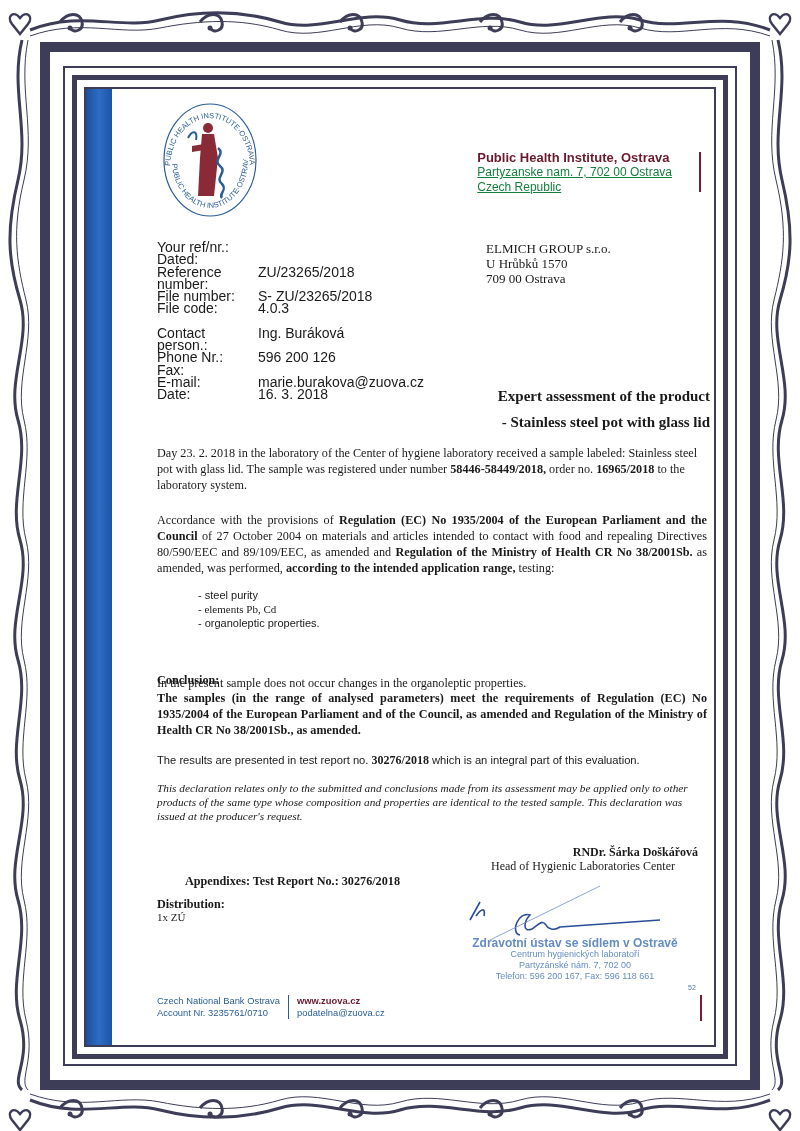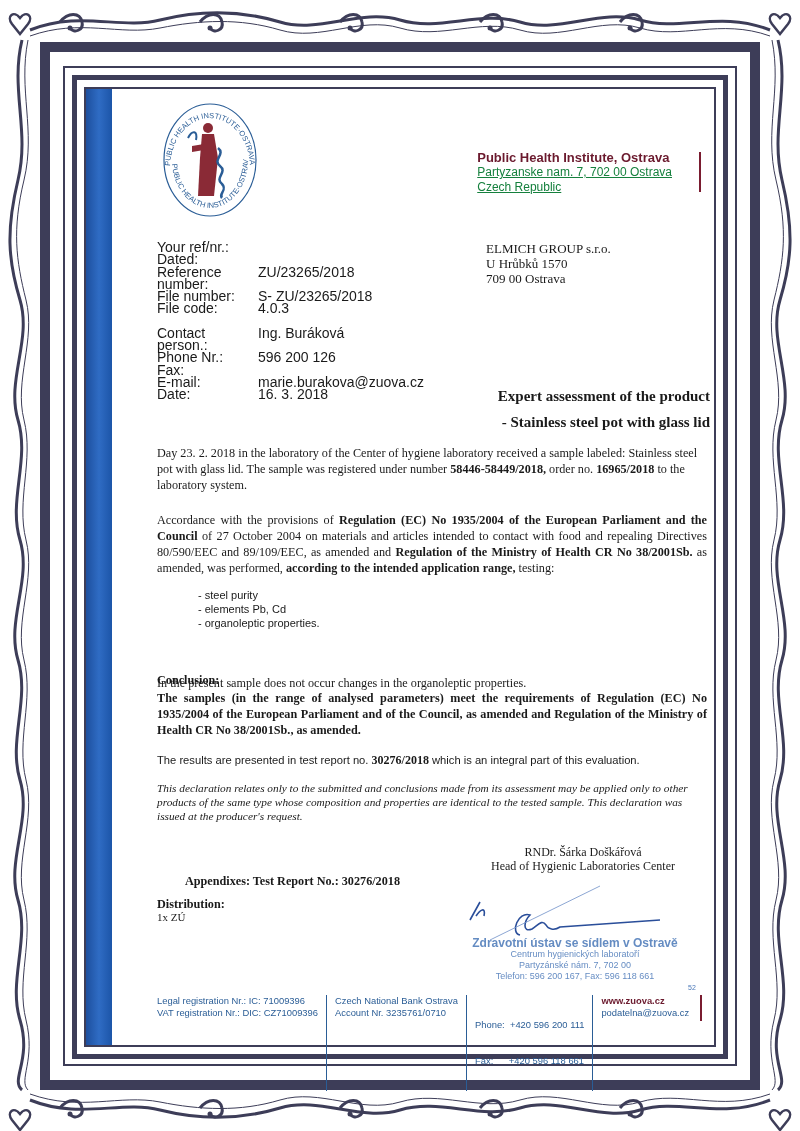--- a/index.html
+++ b/index.html
@@ -172,36 +172,36 @@
 <div class="para" style="top:445px;">
   <span>Day 23. 2. 2018 in the laboratory of the Center of hygiene laboratory received a sample labeled: Stainless steel pot with glass lid. The sample was registered under number </span><b>58446-58449/2018,</b><span> order no. </span><b>16965/2018</b><span> to the laboratory system.</span>
 </div>
 
 <div class="para justify" style="top:512px;">
   <span>Accordance with the provisions of </span><b>Regulation (EC) No 1935/2004 of the European Parliament and the Council</b><span> of 27 October 2004 on materials and articles intended to contact with food and repealing Directives 80/590/EEC and 89/109/EEC, as amended and </span><b>Regulation of the Ministry of Health CR No 38/2001Sb.</b><span> as amended, was performed, </span><b>according to the intended application range,</b><span> testing:</span>
 </div>
 
 <div class="list">
   <div>- steel purity</div>
-  <div style="font-family:Liberation Sans, sans-serif;">- elements Pb, Cd</div>
+  <div style="font-family:Liberation Serif, serif;">- elements Pb, Cd</div>
   <div>- organoleptic properties.</div>
 </div>
 
 <div class="para" style="top:672px;font-weight:bold;">Conclusion:</div>
 <div class="para" style="top:669px;margin-top:6px;">In the present sample does not occur changes in the organoleptic properties.</div>
 <div class="para justify" style="top:690px;font-weight:bold;">The samples (in the range of analysed parameters) meet the requirements of Regulation (EC) No 1935/2004 of the European Parliament and of the Council, as amended and Regulation of the Ministry of Health CR No 38/2001Sb., as amended.</div>
 
 <div class="para sans" style="top:752px;font-size:11.2px;">
   <span>The results are presented in test report no. </span><b style="font-family:'Liberation Serif',serif;font-size:12px;">30276/2018</b><span> which is an integral part of this evaluation.</span>
 </div>
 
 <div class="para ital" style="top:781px;font-size:11.3px;line-height:14px;">This declaration relates only to the submitted and conclusions made from its assessment may be applied only to other products of the same type whose composition and properties are identical to the tested sample. This declaration was issued at the producer's request.</div>
 
 <div class="sig">
-  <div style="font-weight:normal;">RNDr. Šárka Doškářová</div>
+  <div style="font-weight:bold;text-align:right;">RNDr. Šárka Doškářová</div>
   <div>Head of Hygienic Laboratories Center</div>
 </div>
 
 <svg class="ornament" style="left:460px;top:880px;" width="220" height="70">
   <path d="M10,40 L20,22 M16,36 c4,-6 10,-10 8,0" fill="none" stroke="#2a4e9a" stroke-width="1.6"></path>
   <path d="M60,55 c-10,-2 -2,-24 10,-20 c-6,6 -8,18 2,14 c6,-4 10,-10 14,-4 c2,4 8,6 14,2 L200,40" fill="none" stroke="#2a4e9a" stroke-width="1.6"></path>
   <path d="M30,60 L140,6" fill="none" stroke="#6f8fc8" stroke-width="0.8"></path>
 </svg>
 
 <div class="stamp">
@@ -213,29 +213,21 @@
 <div style="position:absolute;left:688px;top:984px;font-size:7px;color:#4a78b8;font-family:'Liberation Sans',sans-serif;">52</div>
 
 <div class="para" style="top:873px;font-weight:bold;margin-left:28px;">Appendixes: Test Report No.: 30276/2018</div>
 <div class="para" style="top:896px;font-weight:bold;">Distribution:</div>
 <div class="para" style="top:911px;font-size:11px;line-height:13px;">
   <div>1x ZÚ</div>
 </div>
 
 <div class="footer">
   <div class="col">
-    <div>Legal registration Nr.: IC: 71009396</div>
-    <div>VAT registration Nr.: DIC: CZ71009396</div>
-  </div>
-  <div class="col">
     <div>Czech National Bank Ostrava</div>
     <div>Account Nr. 3235761/0710</div>
-  </div>
-  <div class="col" style="white-space:pre;">
-    <div>Phone:  +420 596 200 111</div>
-    <div>Fax:      +420 596 118 661</div>
   </div>
   <div class="col">
     <div class="web">www.zuova.cz</div>
     <div>podatelna@zuova.cz</div>
   </div>
 </div>
 <div class="foot-bar"></div>
 
 </body></html>

